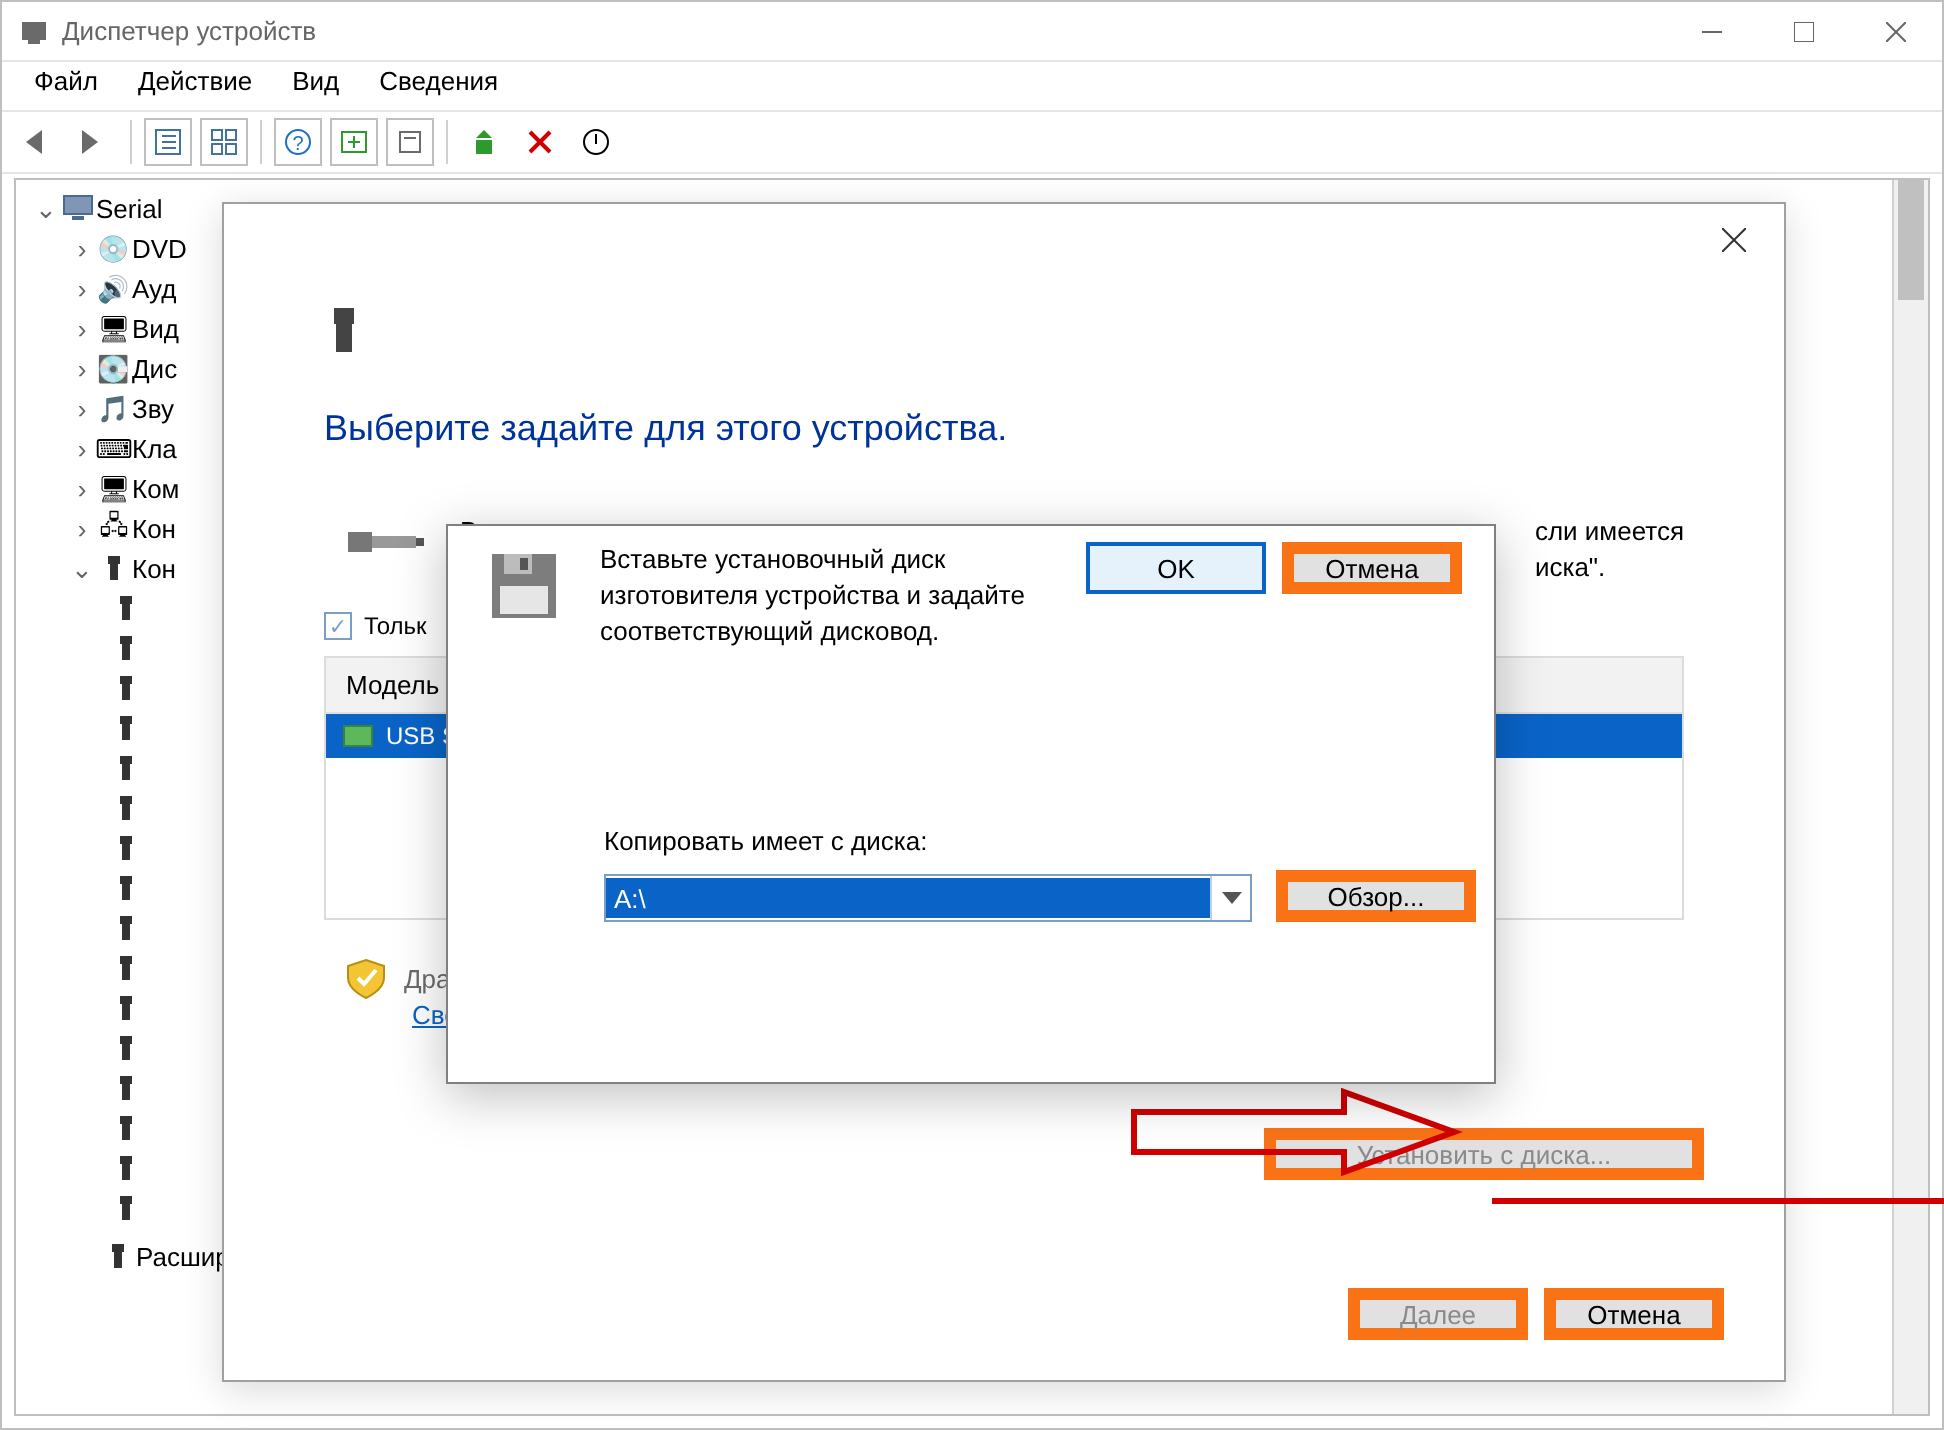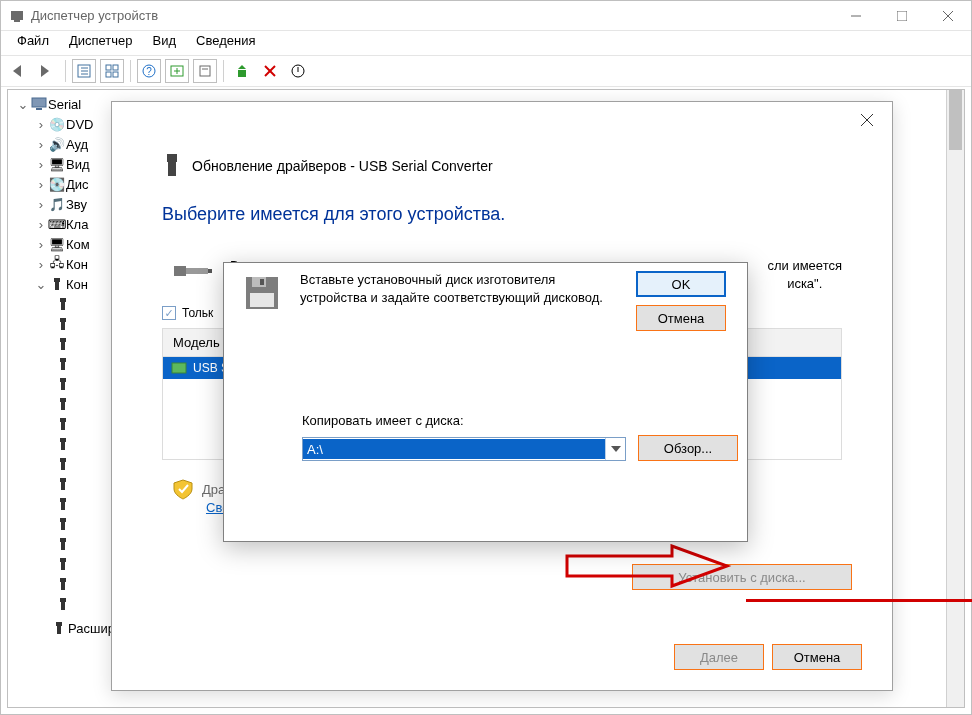--- a/index.html
+++ b/index.html
@@ -47,37 +47,37 @@
   .model-box { border: 1px solid #dcdcdc; background: #fff; }
   .model-header { background: #f2f2f2; border-bottom: 1px solid #e0e0e0; padding: 6px 10px; font-size: 13px; }
   .model-list { padding: 0; }
   .model-row { display: flex; align-items: center; padding: 4px 8px; }
   .model-row.selected { background: #0a64c8; color: #fff; }
   .model-spacer { height: 80px; }
 
   .signed-row { display: flex; align-items: center; gap: 8px; padding: 18px 0 0 10px; color: #6b6b6b; font-size: 13px; }
   .signed-link { color: #0a64c8; text-decoration: underline; padding-left: 44px; font-size: 13px; }
 
-  .btn { display: inline-flex; align-items: center; justify-content: center; border: 1px solid #f97316; background: #e1e1e1; height: 26px; padding: 0 16px; font-size: 13px; }
+  .btn { display: inline-flex; align-items: center; justify-content: center; border: 6px solid #f97316; background: #e1e1e1; height: 26px; padding: 0 16px; font-size: 13px; }
   .btn.disabled { color: #8a8a8a; }
   .dlg-update .install-btn { position: absolute; right: 40px; bottom: 100px; width: 220px; }
   .dlg-update .bottom { position: absolute; right: 30px; bottom: 20px; display: flex; gap: 8px; text-align: right; }
   .dlg-update .bottom .btn { width: 90px; }
 
   .red-arrow { position: absolute; left: 450px; bottom: 96px; pointer-events: none; }
   .red-underline { position: absolute; left: 634px; bottom: 88px; width: 226px; height: 3px; background: #d10000; }
 
   
   .dlg-disk { position: absolute; top: 261px; left: 222px; width: 525px; height: 280px; background: #fff; border: 1px solid #808080; box-shadow: 0 6px 24px rgba(0,0,0,.25); }
   .dlg-disk .title { height: 30px; display: flex; align-items: center; justify-content: space-between; padding: 0 8px 0 12px; font-size: 13px; }
   .dlg-disk .close2 { width: 30px; height: 24px; display: flex; align-items: center; justify-content: center; }
   .dlg-disk .content { padding: 8px 16px 14px 16px; position: relative; height: calc(100% - 30px); }
   .dlg-disk .row1 { display: flex; gap: 16px; align-items: flex-start; }
   .dlg-disk .msg { font-size: 13px; line-height: 1.4; width: 320px; }
-  .dlg-disk .okcol { display: flex; flex-direction: column; gap: 8px; }
+  .dlg-disk .okcol { display: flex; flex-direction: row; gap: 8px; }
   .dlg-disk .okcol .btn { width: 90px; }
   .btn.default { border: 2px solid #0a64c8; background: #e5f1fb; }
   .dlg-disk .copy-label { position: absolute; left: 78px; top: 150px; font-size: 13px; }
   .dlg-disk .combo { position: absolute; left: 78px; top: 174px; width: 324px; height: 24px; border: 1px solid #7a9ec7; display: flex; align-items: center; }
   .dlg-disk .combo input { flex: 1; border: none; outline: none; height: 20px; padding: 0 4px; font-size: 13px; background: #0a64c8; color: #fff; }
   .dlg-disk .combo input::selection { background: #0a64c8; color: #fff; }
   .dlg-disk .combo .dd { width: 20px; height: 22px; border-left: 1px solid #bcd0e6; display: flex; align-items: center; justify-content: center; }
   .dlg-disk .browse { position: absolute; left: 414px; top: 172px; width: 100px; }
 
   svg { display: block; }
@@ -112,21 +112,21 @@
           <svg width="10" height="10">
             <line x1="0" y1="0" x2="10" y2="10" stroke="#666"></line>
             <line x1="10" y1="0" x2="0" y2="10" stroke="#666"></line>
           </svg>
         </div>
     </div>
   </div>
 
   <div class="menubar">
     <span>Файл</span>
-    <span>Диспетчер</span>
+    <span>Действие</span>
     <span>Вид</span>
     <span>Сведения</span>
   </div>
 
   <div class="toolbar">
     <div class="tbtn">
         <svg width="16" height="12">
           <path d="M10 0 L2 6 L10 12 Z" fill="#6a6a6a"></path>
         </svg>
       </div>
@@ -409,38 +409,37 @@
         </svg>
       </div>
 
     <div class="head">
       <span>
           <svg width="20" height="28">
             <rect x="5" y="2" width="10" height="8" fill="#444"></rect>
             <rect x="6" y="10" width="8" height="14" fill="#444"></rect>
           </svg>
         </span>
-      <span>Обновление драйверов - USB Serial Converter</span>
-    </div>
-
-    <div class="heading">Выберите имеется для этого устройства.</div>
+    </div>
+
+    <div class="heading">Выберите задайте для этого устройства.</div>
 
     <div class="body">
       <div class="device-row">
         <span>
             <svg width="42" height="28">
               <rect x="2" y="9" width="12" height="10" fill="#777"></rect>
               <rect x="14" y="11" width="22" height="6" fill="#999"></rect>
               <rect x="36" y="12" width="4" height="4" fill="#555"></rect>
             </svg>
           </span>
         <div class="device-text">
           <span>В</span>
         </div>
-        <div class="device-text" style="margin-left:auto;text-align:center;">
+        <div class="device-text" style="margin-left:auto;text-align:left;">
           <div>сли имеется</div>
           <div>иска".</div>
         </div>
       </div>
 
       <div class="compat-row">
         <span class="chk">✓</span>
         <span>Тольк</span>
       </div>
 

